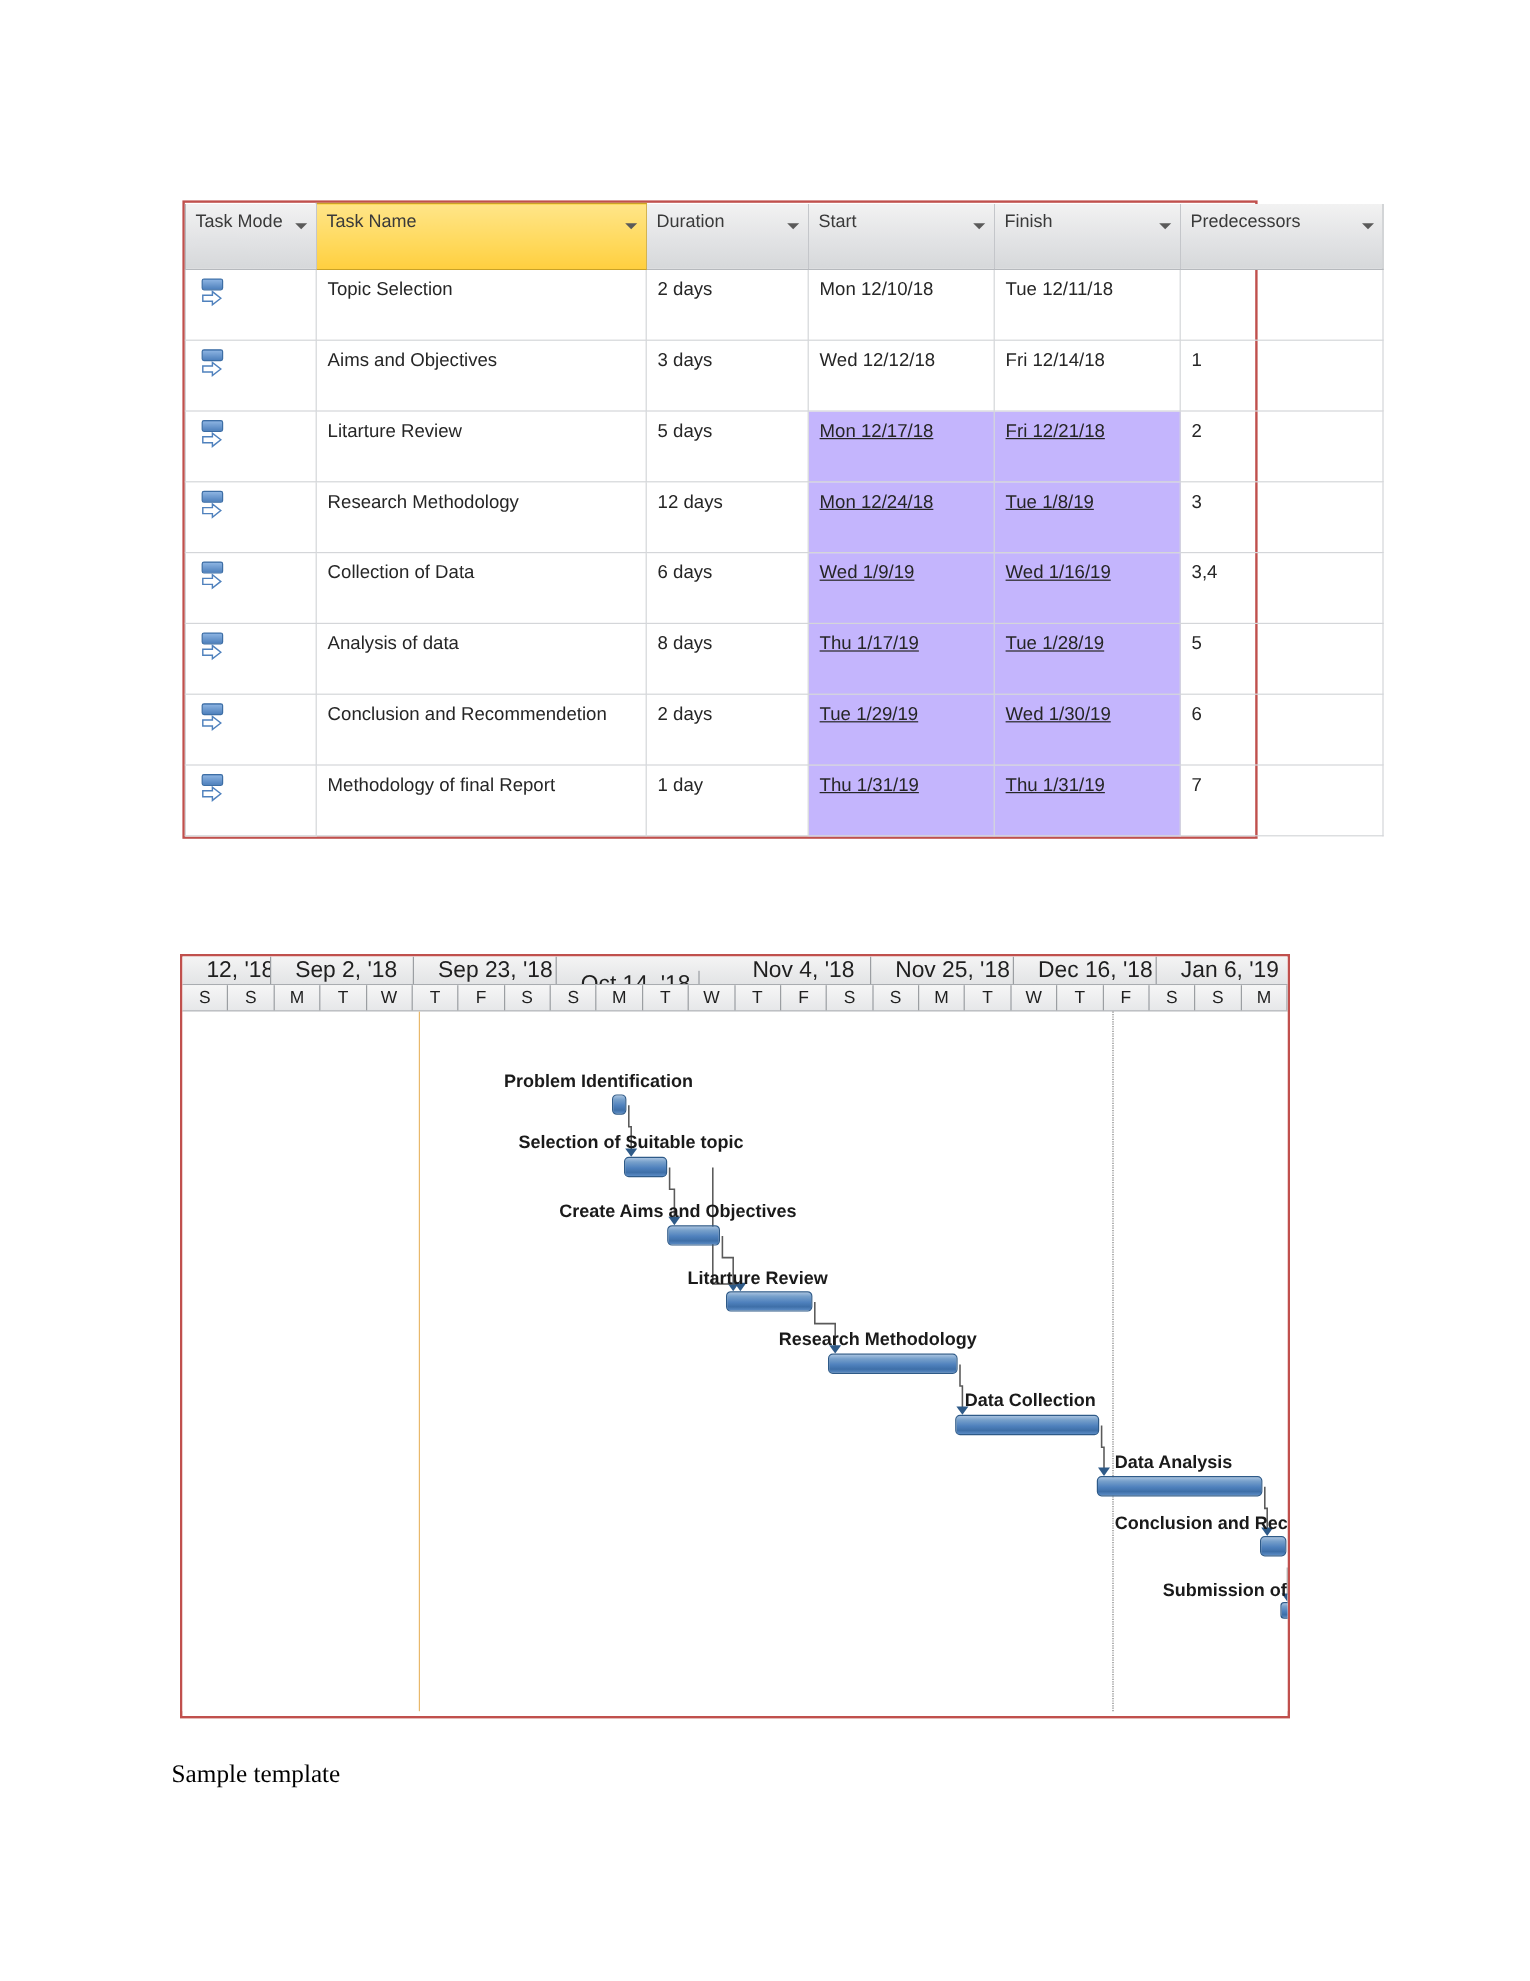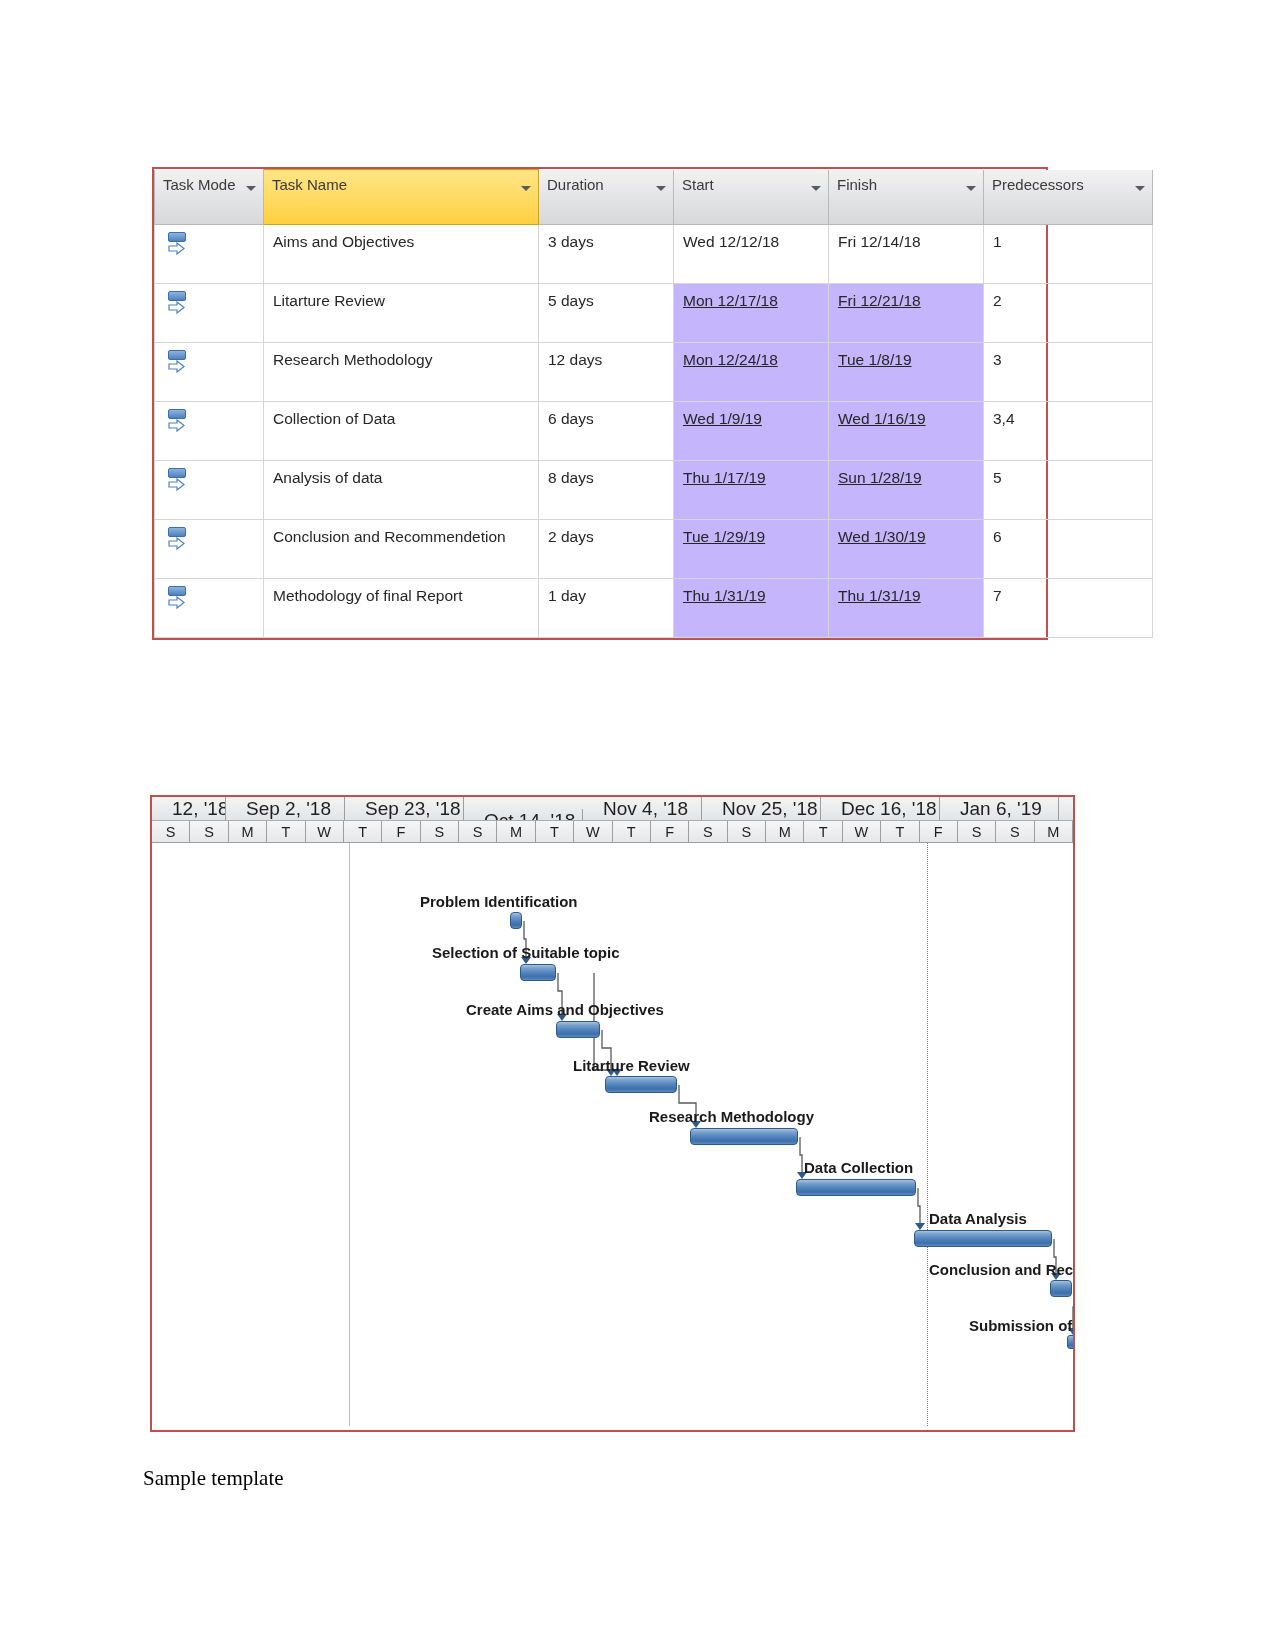--- a/index.html
+++ b/index.html
@@ -216,20 +216,35 @@
     <tbody id="task-rows">
         <tr>
           <td class="c-mode">
             <span class="mode-icon">
               <span class="chip"></span>
               <svg width="20" height="16" viewBox="0 0 20 16">
                 <path d="M1 5 L9 5 L9 2 L16 7.5 L9 13 L9 10 L1 10 Z" fill="#ffffff" stroke="#4f81bd" stroke-width="1.2"></path>
               </svg>
             </span>
           </td>
+          <td class="c-name">Topic Selection</td>
+          <td class="c-dur">2 days</td>
+          <td class="c-start">Mon 12/10/18</td>
+          <td class="c-finish">Tue 12/11/18</td>
+          <td class="c-pred"></td>
+        </tr>
+        <tr>
+          <td class="c-mode">
+            <span class="mode-icon">
+              <span class="chip"></span>
+              <svg width="20" height="16" viewBox="0 0 20 16">
+                <path d="M1 5 L9 5 L9 2 L16 7.5 L9 13 L9 10 L1 10 Z" fill="#ffffff" stroke="#4f81bd" stroke-width="1.2"></path>
+              </svg>
+            </span>
+          </td>
           <td class="c-name">Aims and Objectives</td>
           <td class="c-dur">3 days</td>
           <td class="c-start">Wed 12/12/18</td>
           <td class="c-finish">Fri 12/14/18</td>
           <td class="c-pred">1</td>
         </tr>
         <tr>
           <td class="c-mode">
             <span class="mode-icon">
               <span class="chip"></span>
@@ -279,21 +294,21 @@
             <span class="mode-icon">
               <span class="chip"></span>
               <svg width="20" height="16" viewBox="0 0 20 16">
                 <path d="M1 5 L9 5 L9 2 L16 7.5 L9 13 L9 10 L1 10 Z" fill="#ffffff" stroke="#4f81bd" stroke-width="1.2"></path>
               </svg>
             </span>
           </td>
           <td class="c-name">Analysis of data</td>
           <td class="c-dur">8 days</td>
           <td class="c-start hl">Thu 1/17/19</td>
-          <td class="c-finish hl">Sun 1/28/19</td>
+          <td class="c-finish hl">Tue 1/28/19</td>
           <td class="c-pred">5</td>
         </tr>
         <tr>
           <td class="c-mode">
             <span class="mode-icon">
               <span class="chip"></span>
               <svg width="20" height="16" viewBox="0 0 20 16">
                 <path d="M1 5 L9 5 L9 2 L16 7.5 L9 13 L9 10 L1 10 Z" fill="#ffffff" stroke="#4f81bd" stroke-width="1.2"></path>
               </svg>
             </span>
@@ -322,21 +337,21 @@
       </tbody>
   </table>
 </div>
 
 <div id="gantt-wrap">
   <div class="tl-row tl-major" id="tl-major">
       <div class="cell" style="width: 74px; flex: 0 0 74px;">12, '18</div>
       <div class="cell" style="width: 119px; flex: 0 0 119px;">Sep 2, '18</div>
       <div class="cell" style="width: 119px; flex: 0 0 119px;">Sep 23, '18</div>
       <div class="cell" style="width: 119px; flex: 0 0 119px; margin-top: 12px;">Oct 14, '18</div>
-      <div class="cell" style="width: 119px; flex: 0 0 119px;">Nov 4, '18</div>
+      <div class="cell" style="width: 119px; flex: 0 0 119px; margin-left: 24px;">Nov 4, '18</div>
       <div class="cell" style="width: 119px; flex: 0 0 119px;">Nov 25, '18</div>
       <div class="cell" style="width: 119px; flex: 0 0 119px;">Dec 16, '18</div>
       <div class="cell" style="width: 119px; flex: 0 0 119px;">Jan 6, '19</div>
       <div class="cell" style="width: 100px; flex: 0 0 100px;">Jan 27, '19</div>
     </div>
   <div class="tl-row tl-minor" id="tl-minor">
       <div class="cell" style="flex: 1 1 0px;">S</div>
       <div class="cell" style="flex: 1 1 0px;">S</div>
       <div class="cell" style="flex: 1 1 0px;">M</div>
       <div class="cell" style="flex: 1 1 0px;">T</div>

